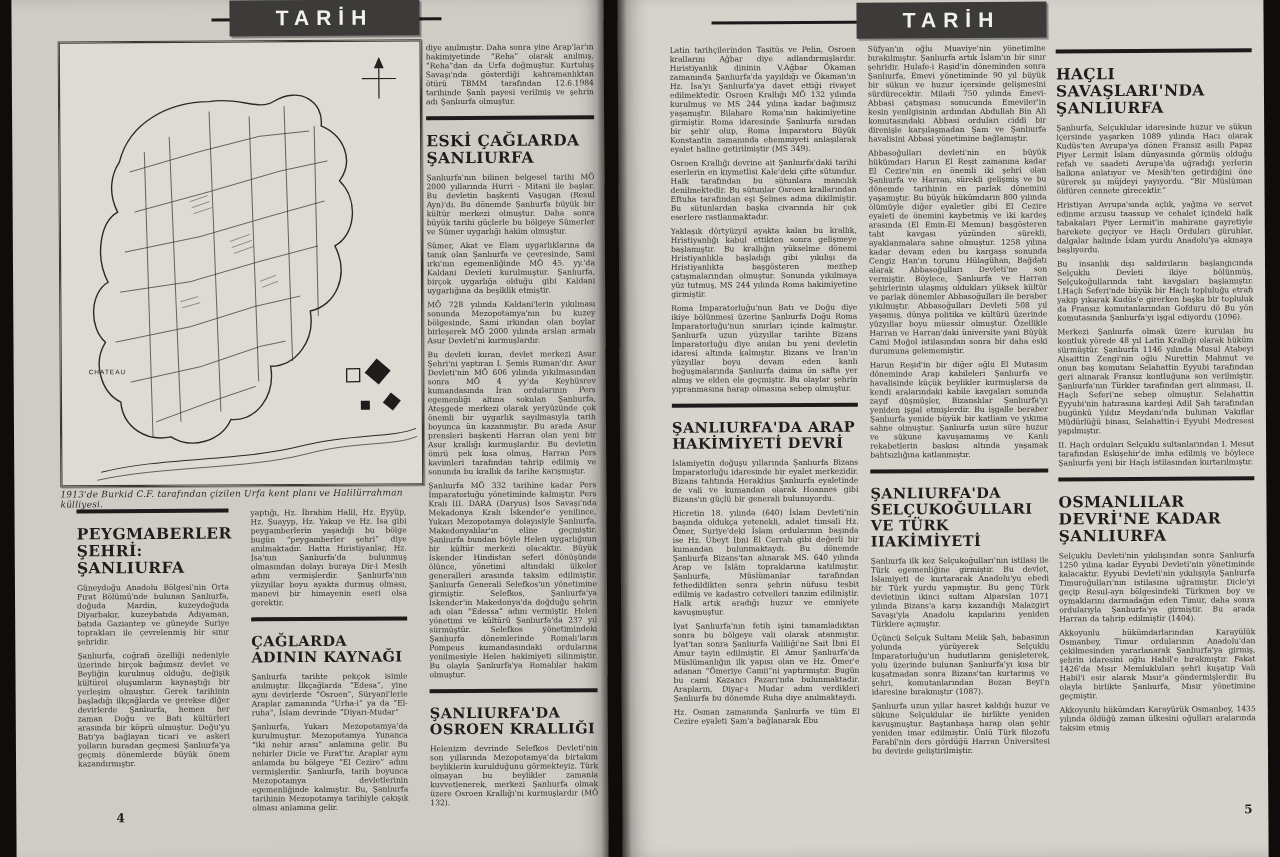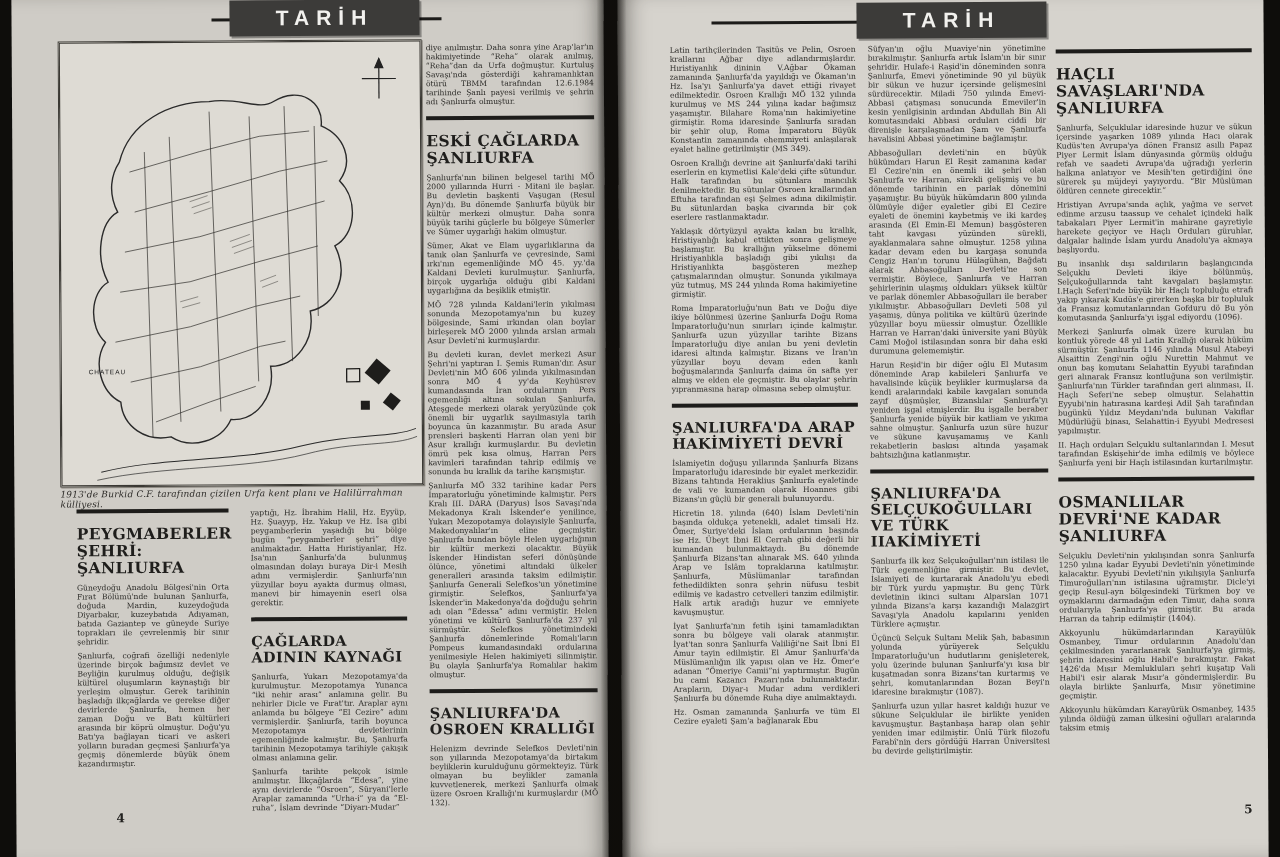--- a/index.html
+++ b/index.html
@@ -119,22 +119,22 @@
     <div class="sec-head">PEYGMABERLER ŞEHRİ: ŞANLIURFA</div>
     <p>Güneydoğu Anadolu Bölgesi'nin Orta Fırat Bölümü'nde bulunan Şanlıurfa, doğuda Mardin, kuzeydoğuda Diyarbakır, kuzeybatıda Adıyaman, batıda Gaziantep ve güneyde Suriye toprakları ile çevrelenmiş bir sınır şehridir.</p>
     <p>Şanlıurfa, coğrafi özelliği nedeniyle üzerinde birçok bağımsız devlet ve Beyliğin kurulmuş olduğu, değişik kültürel oluşumların kaynaştığı bir yerleşim olmuştur. Gerek tarihinin başladığı ilkçağlarda ve gerekse diğer devirlerde Şanlıurfa, hemen her zaman Doğu ve Batı kültürleri arasında bir köprü olmuştur. Doğu'yu Batı'ya bağlayan ticari ve askeri yolların buradan geçmesi Şanlıurfa'ya geçmiş dönemlerde büyük önem kazandırmıştır.</p>
   </div>
   <div class="pageno" style="left:100px;top:814px;">4</div>
 
   <div class="col" style="left:236px;top:512px;width:156px;">
     <p>yaptığı, Hz. İbrahim Halil, Hz. Eyyüp, Hz. Şuayyp, Hz. Yakup ve Hz. İsa gibi peygamberlerin yaşadığı bu bölge bugün “peygamberler şehri” diye anılmaktadır. Hatta Hıristiyanlar, Hz. İsa'nın Şanlıurfa'da bulunmuş olmasından dolayı buraya Dir-i Mesih adını vermişlerdir. Şanlıurfa'nın yüzyıllar boyu ayakta durmuş olması, manevi bir himayenin eseri olsa gerektir.</p>
     <div class="sec-rule"></div>
     <div class="sec-head small">ÇAĞLARDA ADININ KAYNAĞI</div>
+    <p>Şanlıurfa tarihte pekçok isimle anılmıştır. İlkçağlarda “Edesa”, yine aynı devirlerde “Osroen”, Süryani'lerle Araplar zamanında “Urha-i” ya da “El-ruha”, İslam devrinde “Diyarı-Mudar”</p>
     <p>Şanlıurfa, Yukarı Mezopotamya'da kurulmuştur. Mezopotamya Yunanca “iki nehir arası” anlamına gelir. Bu nehirler Dicle ve Fırat'tır. Araplar aynı anlamda bu bölgeye “El Cezire” adını vermişlerdir. Şanlıurfa, tarih boyunca Mezopotamya devletlerinin egemenliğinde kalmıştır. Bu, Şanlıurfa tarihinin Mezopotamya tarihiyle çakışık olması anlamına gelir.</p>
-    <p>Şanlıurfa tarihte pekçok isimle anılmıştır. İlkçağlarda “Edesa”, yine aynı devirlerde “Osroen”, Süryani'lerle Araplar zamanında “Urha-i” ya da “El-ruha”, İslam devrinde “Diyarı-Mudar”</p>
   </div>
 
   <div class="col" style="left:414px;top:48px;width:168px;">
     <p>diye anılmıştır. Daha sonra yine Arap'lar'ın hakimiyetinde “Reha” olarak anılmış, “Reha”dan da Urfa doğmuştur. Kurtuluş Savaşı'nda gösterdiği kahramanlıktan ötürü TBMM tarafından 12.6.1984 tarihinde Şanlı payesi verilmiş ve şehrin adı Şanlıurfa olmuştur.</p>
     <div class="sec-rule"></div>
     <div class="sec-head">ESKİ ÇAĞLARDA ŞANLIURFA</div>
     <p>Şanlıurfa'nın bilinen belgesel tarihi MÖ 2000 yıllarında Hurri - Mitani ile başlar. Bu devletin başkenti Vaşugan (Resul Ayn)'dı. Bu dönemde Şanlıurfa büyük bir kültür merkezi olmuştur. Daha sonra büyük tarihi güçlerle bu bölgeye Sümerler ve Sümer uygarlığı hakim olmuştur.</p>
     <p>Sümer, Akat ve Elam uygarlıklarına da tanık olan Şanlıurfa ve çevresinde, Sami ırkı'nın egemenliğinde MÖ 45. yy.'da Kaldani Devleti kurulmuştur. Şanlıurfa, birçok uygarlığa olduğu gibi Kaldani uygarlığına da beşiklik etmiştir.</p>
     <p>MÖ 728 yılında Kaldani'lerin yıkılması sonunda Mezopotamya'nın bu kuzey bölgesinde, Sami ırkından olan boylar birleşerek MÖ 2000 yılında arslan armalı Asur Devleti'ni kurmuşlardır.</p>
     <p>Bu devleti kuran, devlet merkezi Asur Şehri'ni yaptıran I. Şemis Ruman'dır. Asur Devleti'nin MÖ 606 yılında yıkılmasından sonra MÖ 4 yy'da Keyhüsrev kumandasında İran ordularının Pers egemenliği altına sokulan Şanlıurfa, Ateşgede merkezi olarak yeryüzünde çok önemli bir uygarlık sayılmasıyla tarih boyunca ün kazanmıştır. Bu arada Asur prensleri başkenti Harran olan yeni bir Asur krallığı kurmuşlardır. Bu devletin ömrü pek kısa olmuş, Harran Pers kavimleri tarafından tahrip edilmiş ve sonunda bu krallık da tarihe karışmıştır.</p>

